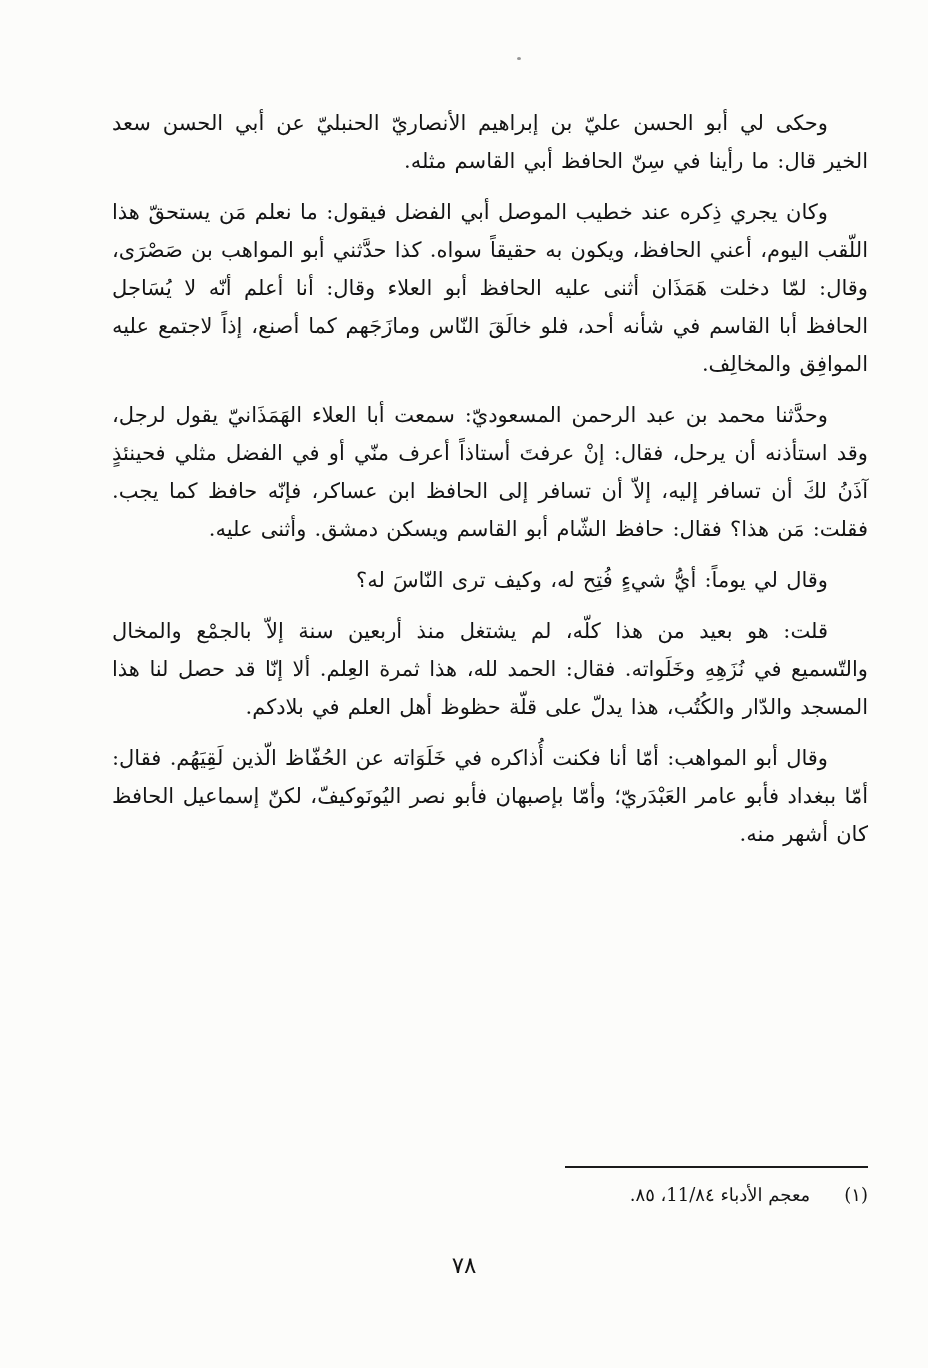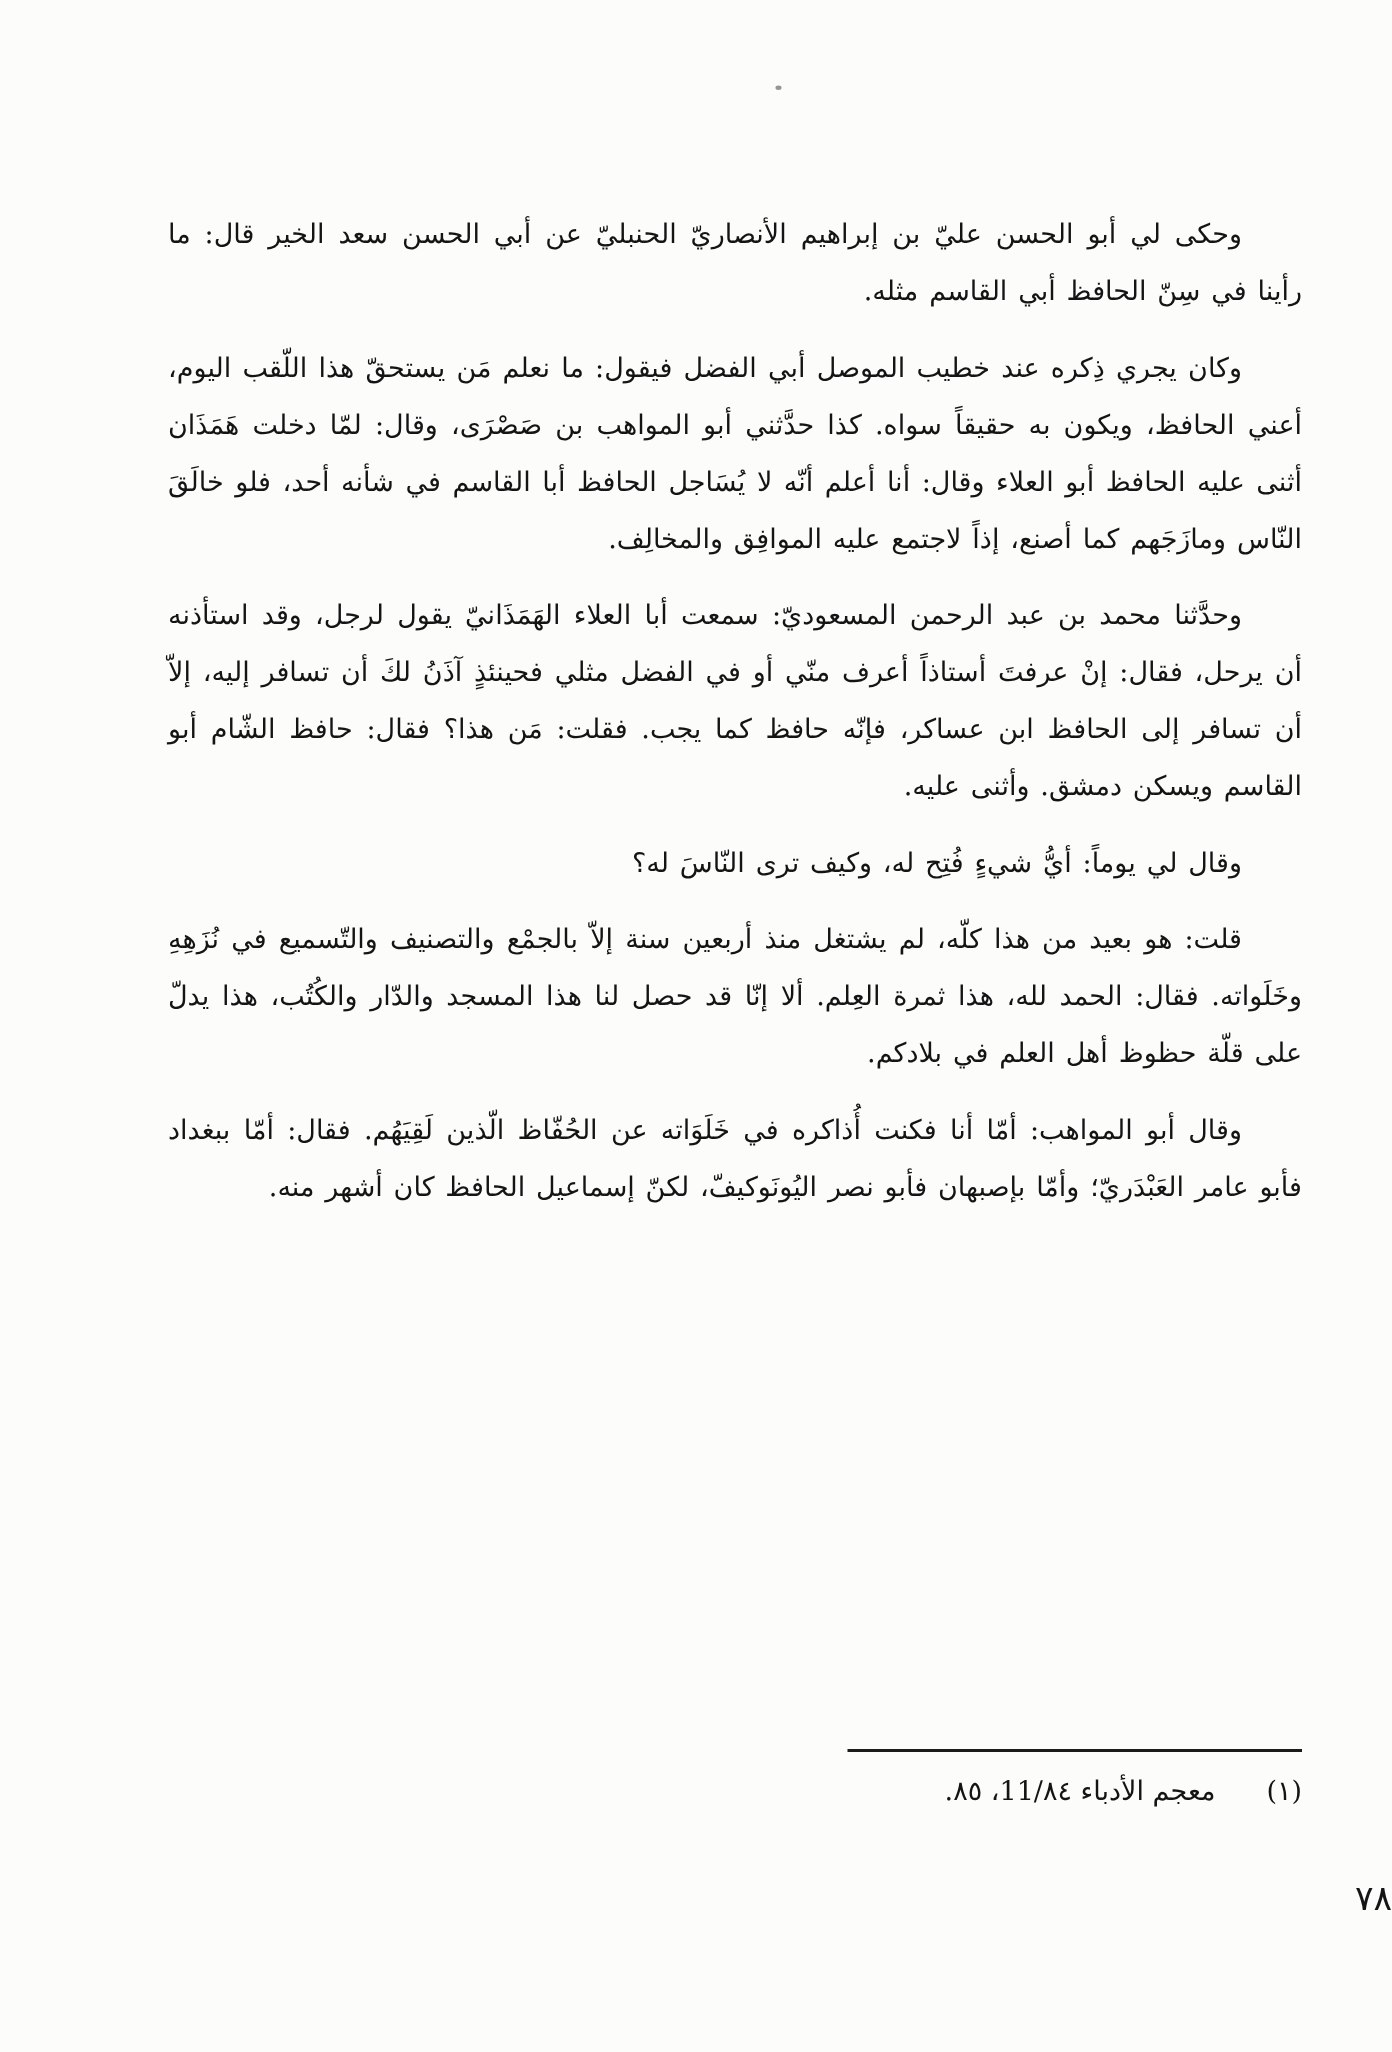--- a/index.html
+++ b/index.html
@@ -26,24 +26,23 @@
     border-radius: 50%;
     opacity: .7;
   }
   .text-block {
     position: absolute;
     top: 104px;
     right: 60px;
     left: 112px;
     direction: rtl;
     text-align: justify;
-    font-size: 18px;
+    font-size: 21px;
     line-height: 38px;
     word-spacing: 1.5px;
-    margin-top: 34px;
   }
   .text-block p {
     text-indent: 40px;
     margin-bottom: 13px;
   }
   .footnote-rule {
     position: absolute;
     top: 1166px;
     right: 60px;
     width: 303px;
@@ -60,37 +59,38 @@
     line-height: 30px;
     display: flex;
     align-items: baseline;
     gap: 34px;
   }
   .page-number {
     position: absolute;
     top: 1252px;
     left: 0;
     width: 100%;
+    text-align: center;
     font-size: 23px;
     letter-spacing: 2px;
   }
 </style>
 </head>
 <body>
 
 <div class="page">
 
   <div class="scan-speck"></div>
 
   <div class="text-block">
     <p>وحكى لي أبو الحسن عليّ بن إبراهيم الأنصاريّ الحنبليّ عن أبي الحسن سعد الخير قال: ما رأينا في سِنّ الحافظ أبي القاسم مثله.</p>
     <p>وكان يجري ذِكره عند خطيب الموصل أبي الفضل فيقول: ما نعلم مَن يستحقّ هذا اللّقب اليوم، أعني الحافظ، ويكون به حقيقاً سواه. كذا حدَّثني أبو المواهب بن صَصْرَى، وقال: لمّا دخلت هَمَذَان أثنى عليه الحافظ أبو العلاء وقال: أنا أعلم أنّه لا يُسَاجل الحافظ أبا القاسم في شأنه أحد، فلو خالَقَ النّاس ومازَجَهم كما أصنع، إذاً لاجتمع عليه الموافِق والمخالِف.</p>
     <p>وحدَّثنا محمد بن عبد الرحمن المسعوديّ: سمعت أبا العلاء الهَمَذَانيّ يقول لرجل، وقد استأذنه أن يرحل، فقال: إنْ عرفتَ أستاذاً أعرف منّي أو في الفضل مثلي فحينئذٍ آذَنُ لكَ أن تسافر إليه، إلاّ أن تسافر إلى الحافظ ابن عساكر، فإنّه حافظ كما يجب. فقلت: مَن هذا؟ فقال: حافظ الشّام أبو القاسم ويسكن دمشق. وأثنى عليه.</p>
     <p>وقال لي يوماً: أيُّ شيءٍ فُتِح له، وكيف ترى النّاسَ له؟</p>
-    <p>قلت: هو بعيد من هذا كلّه، لم يشتغل منذ أربعين سنة إلاّ بالجمْع والتصنيف والتّسميع في نُزَهِهِ وخَلَواته. فقال: الحمد لله، هذا ثمرة العِلم. ألا إنّا قد حصل لنا هذا المسجد والدّار والكُتُب، هذا يدلّ على قلّة حظوظ أهل العلم في بلادكم.</p>
+    <p>قلت: هو بعيد من هذا كلّه، لم يشتغل منذ أربعين سنة إلاّ بالجمْع والمخال والتّسميع في نُزَهِهِ وخَلَواته. فقال: الحمد لله، هذا ثمرة العِلم. ألا إنّا قد حصل لنا هذا المسجد والدّار والكُتُب، هذا يدلّ على قلّة حظوظ أهل العلم في بلادكم.</p>
     <p>وقال أبو المواهب: أمّا أنا فكنت أُذاكره في خَلَوَاته عن الحُفّاظ الّذين لَقِيَهُم. فقال: أمّا ببغداد فأبو عامر العَبْدَريّ؛ وأمّا بإصبهان فأبو نصر اليُونَوكيفّ، لكنّ إسماعيل الحافظ كان أشهر منه.</p>
   </div>
 
   <div class="footnote-rule"></div>
 
   <div class="footnote">
     <span>(١)</span>
     <span>معجم الأدباء 11/٨٤، ٨٥.</span>
   </div>
 

